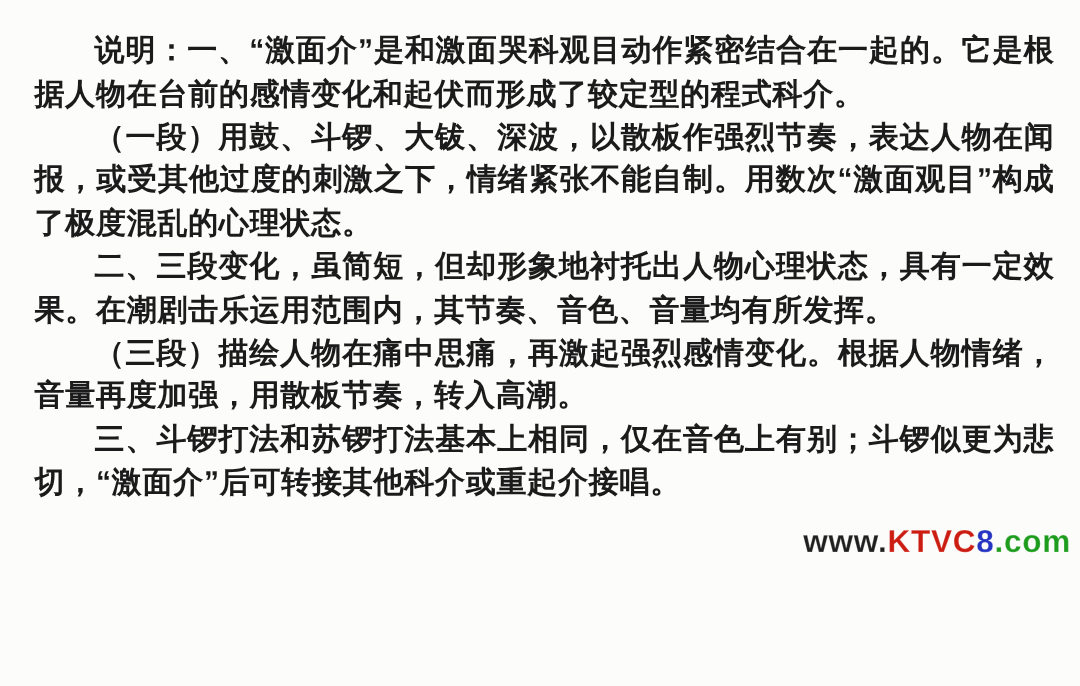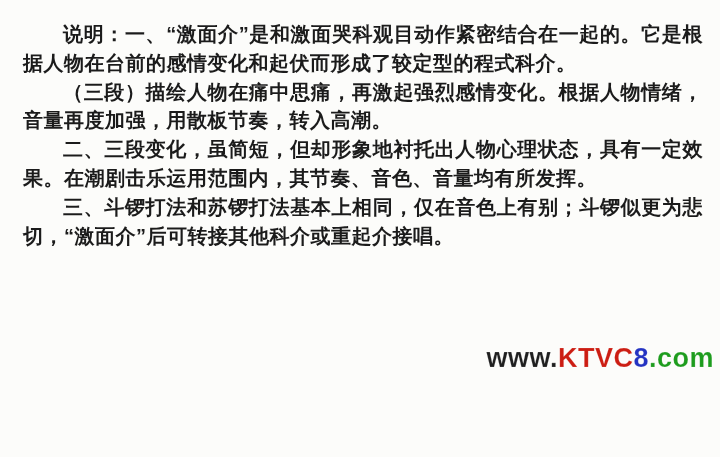--- a/index.html
+++ b/index.html
@@ -40,38 +40,39 @@
     color: #4a4a4a;
     font-size: 15px;
     line-height: 12px;
     white-space: pre-line;
     font-weight: 700;
   }
   .watermark {
     position: absolute;
     right: 6px;
     bottom: 3px;
-    font-size: 27px;
+    font-size: 21px;
     font-weight: 800;
     letter-spacing: 0.5px;
     font-family: "Liberation Sans", sans-serif;
     white-space: nowrap;
     -webkit-text-stroke: 0.6px rgba(255,255,255,0.25);
   }
   .watermark span { display: inline-block; }
 </style>
 </head>
 <body>
 
 <div class="page">
 
   <div class="textblock">
     <p>说明：一、“激面介”是和激面哭科观目动作紧密结合在一起的。它是根据人物在台前的感情变化和起伏而形成了较定型的程式科介。</p>
+    <p>（一段）用鼓、斗锣、大钹、深波，以散板作强烈节奏，表达人物在闻报，或受其他过度的刺激之下，情绪紧张不能自制。用数次“激面观目”构成了极度混乱的心理状态。</p>
+    <p>二、三段变化，虽简短，但却形象地衬托出人物心理状态，具有一定效果。在潮剧击乐运用范围内，其节奏、音色、音量均有所发挥。</p>
     <p>（三段）描绘人物在痛中思痛，再激起强烈感情变化。根据人物情绪，音量再度加强，用散板节奏，转入高潮。</p>
-    <p>二、三段变化，虽简短，但却形象地衬托出人物心理状态，具有一定效果。在潮剧击乐运用范围内，其节奏、音色、音量均有所发挥。</p>
     <p>三、斗锣打法和苏锣打法基本上相同，仅在音色上有别；斗锣似更为悲切，“激面介”后可转接其他科介或重起介接唱。</p>
   </div>
 
   <div class="stray-marks">·
 ·</div>
 
   <div class="watermark">
     <span style="color: rgb(31, 31, 31);">www.</span><span style="color: rgb(204, 29, 18);">KTVC</span><span style="color: rgb(36, 51, 194);">8</span><span style="color: rgb(29, 156, 29);">.com</span>
   </div>
 

